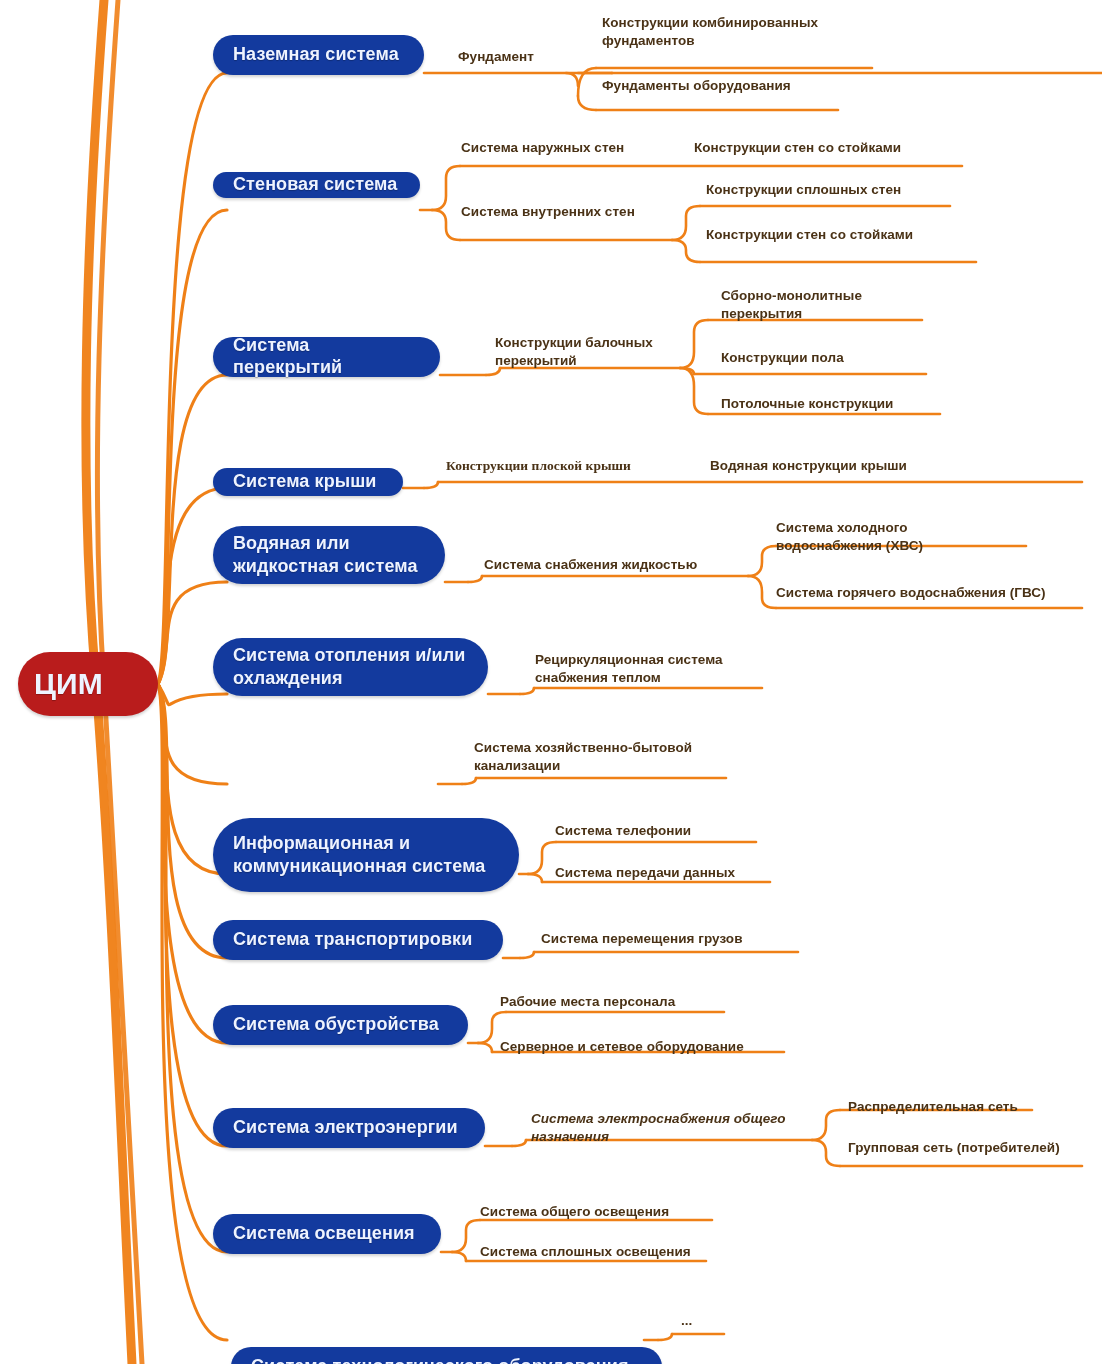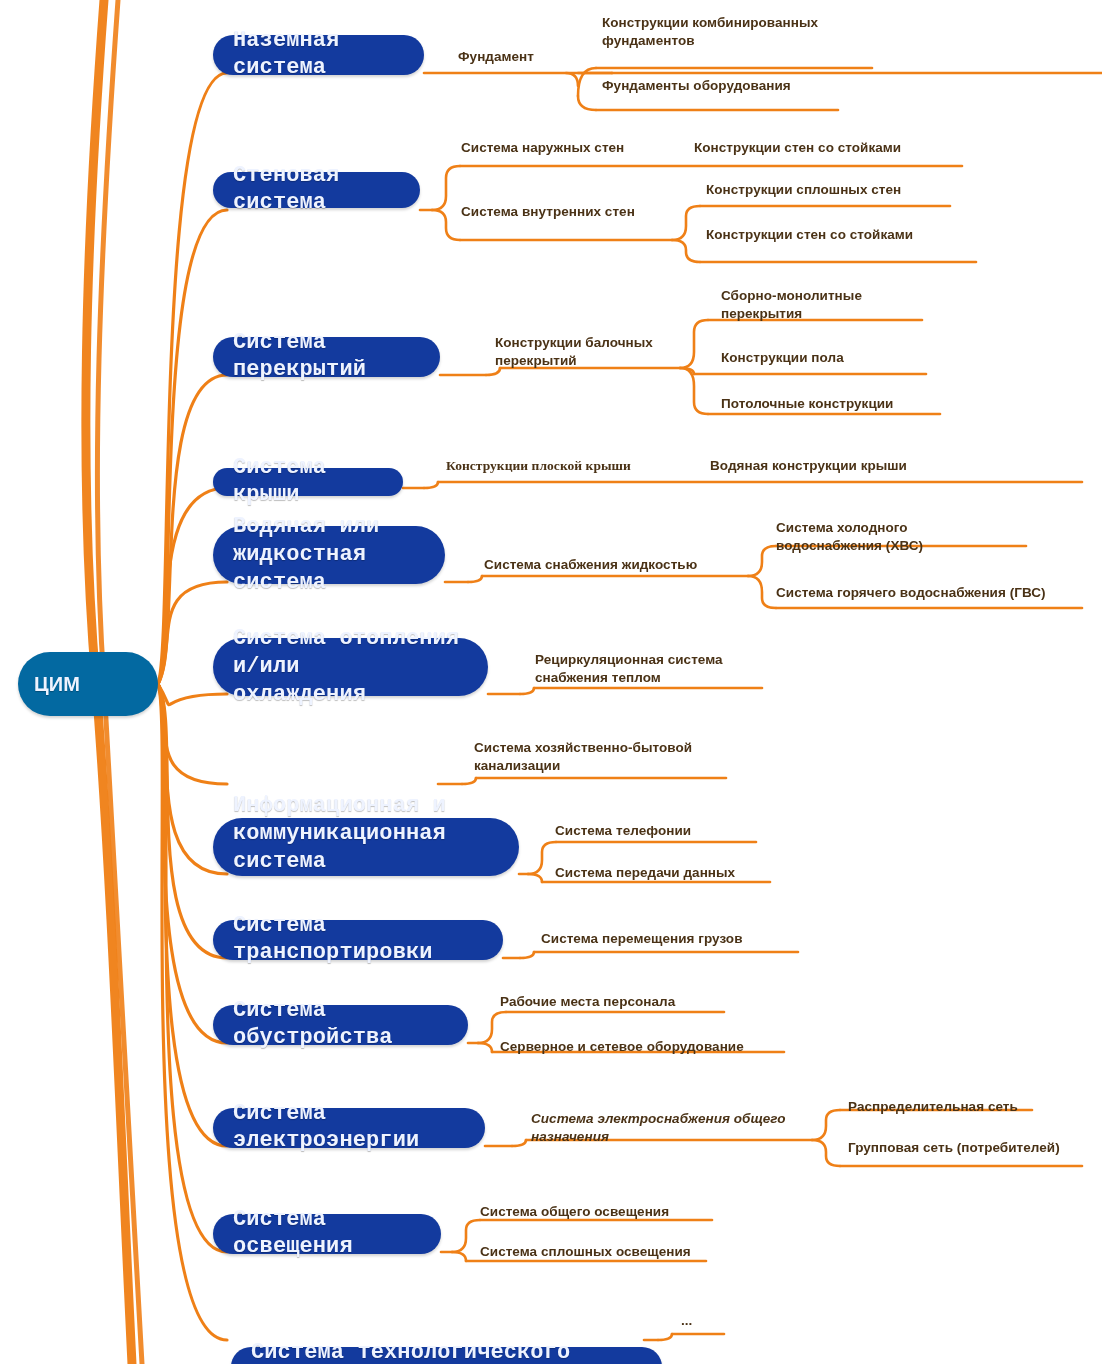--- a/index.html
+++ b/index.html
@@ -19,27 +19,27 @@
     display:flex;align-items:center;
     box-sizing:border-box;
     padding:0 20px;
     font-weight:700;
     letter-spacing:.1px;
     line-height:1.22;
     text-shadow:0 1px 1px rgba(0,0,0,.25);
     box-shadow:0 2px 3px rgba(0,0,0,.18);
   }
   .node.root{
-    background:#0369a1;
-    font-size:20px;
+    background:#b91c1c;
+    font-size:30px;
     justify-content:flex-end;
     padding:0 16px;
   }
   .node .nlabel{display:block;width:100%;}
-  .node.l1{font-size:22px;font-family:Liberation Mono, monospace;}
+  .node.l1{font-size:18px;}
   .node.two-line{line-height:1.28;}
   .lbl{
     position:absolute;
     color:#4a3216;
     font-size:13.5px;
     font-weight:700;
     line-height:1.30;
     white-space:pre-line;
     letter-spacing:.05px;
   }
@@ -137,38 +137,38 @@
       <path d="M 644 1340 H 658" fill="none" stroke="#ef8017" stroke-width="2.6" stroke-linecap="round" stroke-linejoin="round"></path>
       <path d="M 658 1340 Q 672 1340 672 1334" fill="none" stroke="#ef8017" stroke-width="2.6" stroke-linecap="round" stroke-linejoin="round"></path>
       <path d="M 672 1334 H 724" fill="none" stroke="#ef8017" stroke-width="2.6" stroke-linecap="round" stroke-linejoin="round"></path>
     </svg>
 <div class="node root" style="left: 18px; top: 652px; width: 140px; height: 64px;">
       <span class="nlabel" style="white-space: pre-line;">ЦИМ</span>
     </div>
     <div class="node l1" style="left: 213px; top: 35px; width: 211px; height: 40px;">
       <span class="nlabel" style="white-space: pre-line;">Наземная система</span>
     </div>
-    <div class="node l1" style="left: 213px; top: 172px; width: 207px; height: 36px;">
+    <div class="node l1" style="left: 213px; top: 172px; width: 207px; height: 26px;">
       <span class="nlabel" style="white-space: pre-line;">Стеновая система</span>
     </div>
     <div class="node l1" style="left: 213px; top: 337px; width: 227px; height: 40px;">
       <span class="nlabel" style="white-space: pre-line;">Система перекрытий</span>
     </div>
     <div class="node l1" style="left: 213px; top: 468px; width: 190px; height: 28px;">
       <span class="nlabel" style="white-space: pre-line;">Система крыши</span>
     </div>
     <div class="node l1 two-line" style="left: 213px; top: 526px; width: 232px; height: 58px;">
       <span class="nlabel" style="white-space: pre-line;">Водяная или
 жидкостная система</span>
     </div>
     <div class="node l1 two-line" style="left: 213px; top: 638px; width: 275px; height: 58px;">
       <span class="nlabel" style="white-space: pre-line;">Система отопления и/или
 охлаждения</span>
     </div>
-    <div class="node l1 two-line" style="left: 213px; top: 818px; width: 306px; height: 58px; align-items: flex-end;">
+    <div class="node l1 two-line" style="left: 213px; top: 818px; width: 306px; height: 74px;">
       <span class="nlabel" style="white-space: pre-line;">Информационная и
 коммуникационная система</span>
     </div>
     <div class="node l1" style="left: 213px; top: 920px; width: 290px; height: 40px;">
       <span class="nlabel" style="white-space: pre-line;">Система транспортировки</span>
     </div>
     <div class="node l1" style="left: 213px; top: 1108px; width: 272px; height: 40px;">
       <span class="nlabel" style="white-space: pre-line;">Система электроэнергии</span>
     </div>
     <div class="node l1" style="left: 213px; top: 1005px; width: 255px; height: 40px;">

